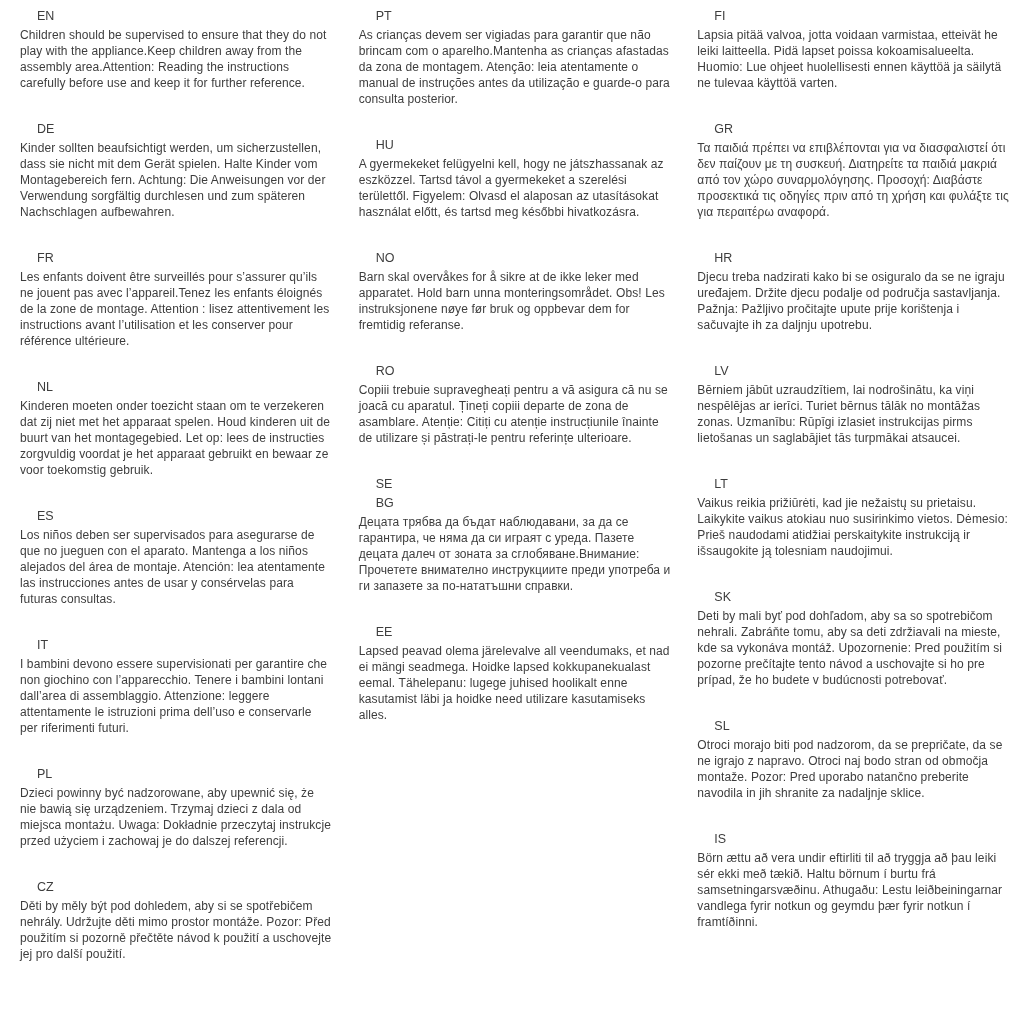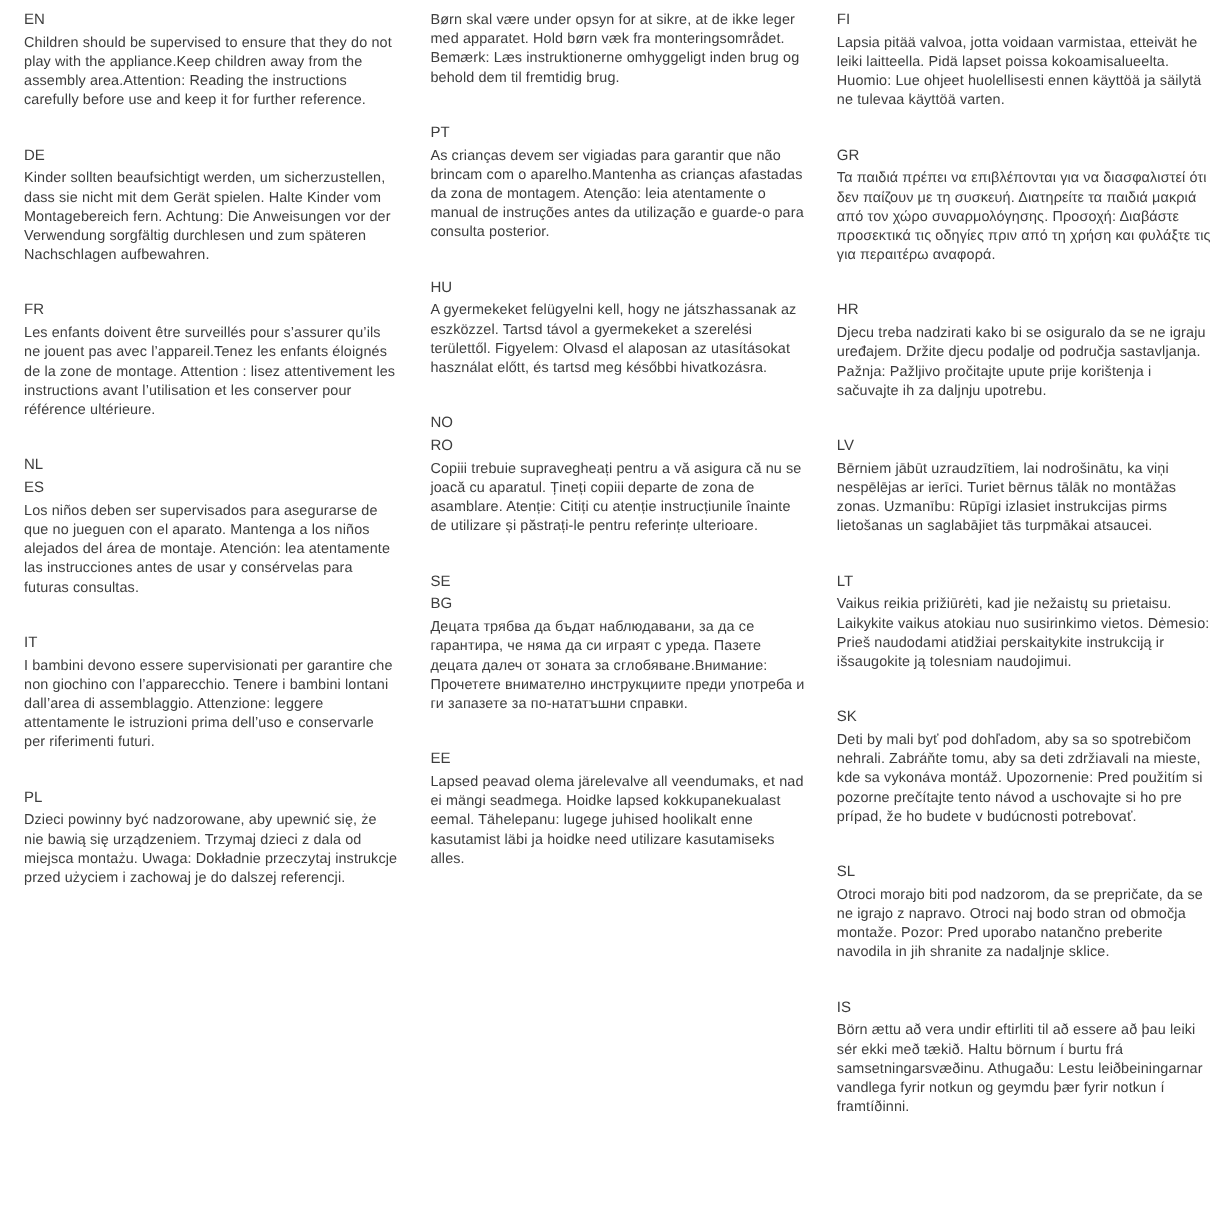--- a/index.html
+++ b/index.html
@@ -18,21 +18,21 @@
     color: #3d3d3d;
   }
   .col {
     flex: 1 1 0;
     min-width: 0;
   }
   .block { }
   .code {
     font-size: 12.5px;
     font-weight: 400;
-    margin: 0 0 3px 0;
+    margin: 0 0 3px 17px;
     line-height: 16px;
   }
   .text {
     font-size: 12px;
     font-weight: 400;
     line-height: 16px;
     margin: 0 0 30px 0;
     letter-spacing: 0.1px;
   }
 </style>
@@ -49,49 +49,54 @@
     <section class="block">
       <h2 class="code">DE</h2>
       <p class="text">Kinder sollten beaufsichtigt werden, um sicherzustellen, dass sie nicht mit dem Gerät spielen. Halte Kinder vom Montagebereich fern. Achtung: Die Anweisungen vor der Verwendung sorgfältig durchlesen und zum späteren Nachschlagen aufbewahren.</p>
     </section>
     <section class="block">
       <h2 class="code">FR</h2>
       <p class="text">Les enfants doivent être surveillés pour s’assurer qu’ils ne jouent pas avec l’appareil.Tenez les enfants éloignés de la zone de montage. Attention : lisez attentivement les instructions avant l’utilisation et les conserver pour référence ultérieure.</p>
     </section>
     <section class="block">
       <h2 class="code">NL</h2>
+      <p class="text">Kinderen moeten onder toezicht staan om te verzekeren dat zij niet met het apparaat spelen. Houd kinderen uit de buurt van het montagegebied. Let op: lees de instructies zorgvuldig voordat je het apparaat gebruikt en bewaar ze voor toekomstig gebruik.</p>
     </section>
     <section class="block">
       <h2 class="code">ES</h2>
       <p class="text">Los niños deben ser supervisados para asegurarse de que no jueguen con el aparato. Mantenga a los niños alejados del área de montaje. Atención: lea atentamente las instrucciones antes de usar y consérvelas para futuras consultas.</p>
     </section>
     <section class="block">
       <h2 class="code">IT</h2>
       <p class="text">I bambini devono essere supervisionati per garantire che non giochino con l’apparecchio. Tenere i bambini lontani dall’area di assemblaggio. Attenzione: leggere attentamente le istruzioni prima dell’uso e conservarle per riferimenti futuri.</p>
     </section>
     <section class="block">
       <h2 class="code">PL</h2>
       <p class="text">Dzieci powinny być nadzorowane, aby upewnić się, że nie bawią się urządzeniem. Trzymaj dzieci z dala od miejsca montażu. Uwaga: Dokładnie przeczytaj instrukcje przed użyciem i zachowaj je do dalszej referencji.</p>
     </section>
+    <section class="block">
+      <h2 class="code">CZ</h2>
+      <p class="text">Děti by měly být pod dohledem, aby si se spotřebičem nehrály. Udržujte děti mimo prostor montáže. Pozor: Před použitím si pozorně přečtěte návod k použití a uschovejte jej pro další použití.</p>
+    </section>
   </div>
 
   <div class="col">
     <section class="block">
-      <p class="text">Børn skal være under opsyn for at sikre, at de ikke leger med apparatet. Hold børn væk fra monteringsområdet. Bemærk: Læs instruktionerne omhyggeligt inden brug og behold dem til fremtidig brug.</p>
     </section>
     <section class="block">
       <h2 class="code">PT</h2>
       <p class="text">As crianças devem ser vigiadas para garantir que não brincam com o aparelho.Mantenha as crianças afastadas da zona de montagem. Atenção: leia atentamente o manual de instruções antes da utilização e guarde-o para consulta posterior.</p>
     </section>
     <section class="block">
       <h2 class="code">HU</h2>
       <p class="text">A gyermekeket felügyelni kell, hogy ne játszhassanak az eszközzel. Tartsd távol a gyermekeket a szerelési területtől. Figyelem: Olvasd el alaposan az utasításokat használat előtt, és tartsd meg későbbi hivatkozásra.</p>
     </section>
     <section class="block">
       <h2 class="code">NO</h2>
+      <p class="text">Barn skal overvåkes for å sikre at de ikke leker med apparatet. Hold barn unna monteringsområdet. Obs! Les instruksjonene nøye før bruk og oppbevar dem for fremtidig referanse.</p>
     </section>
     <section class="block">
       <h2 class="code">RO</h2>
       <p class="text">Copiii trebuie supravegheați pentru a vă asigura că nu se joacă cu aparatul. Țineți copiii departe de zona de asamblare. Atenție: Citiți cu atenție instrucțiunile înainte de utilizare și păstrați-le pentru referințe ulterioare.</p>
     </section>
     <section class="block">
       <h2 class="code">SE</h2>
     </section>
     <section class="block">
       <h2 class="code">BG</h2>
@@ -127,17 +132,17 @@
     <section class="block">
       <h2 class="code">SK</h2>
       <p class="text">Deti by mali byť pod dohľadom, aby sa so spotrebičom nehrali. Zabráňte tomu, aby sa deti zdržiavali na mieste, kde sa vykonáva montáž. Upozornenie: Pred použitím si pozorne prečítajte tento návod a uschovajte si ho pre prípad, že ho budete v budúcnosti potrebovať.</p>
     </section>
     <section class="block">
       <h2 class="code">SL</h2>
       <p class="text">Otroci morajo biti pod nadzorom, da se prepričate, da se ne igrajo z napravo. Otroci naj bodo stran od območja montaže. Pozor: Pred uporabo natančno preberite navodila in jih shranite za nadaljnje sklice.</p>
     </section>
     <section class="block">
       <h2 class="code">IS</h2>
-      <p class="text">Börn ættu að vera undir eftirliti til að essere að þau leiki sér ekki með tækið. Haltu börnum í burtu frá samsetningarsvæðinu. Athugaðu: Lestu leiðbeiningarnar vandlega fyrir notkun og geymdu þær fyrir notkun í framtíðinni.</p>
+      <p class="text">Börn ættu að vera undir eftirliti til að tryggja að þau leiki sér ekki með tækið. Haltu börnum í burtu frá samsetningarsvæðinu. Athugaðu: Lestu leiðbeiningarnar vandlega fyrir notkun og geymdu þær fyrir notkun í framtíðinni.</p>
     </section>
   </div>
 
 </div>
 
 </body></html>

